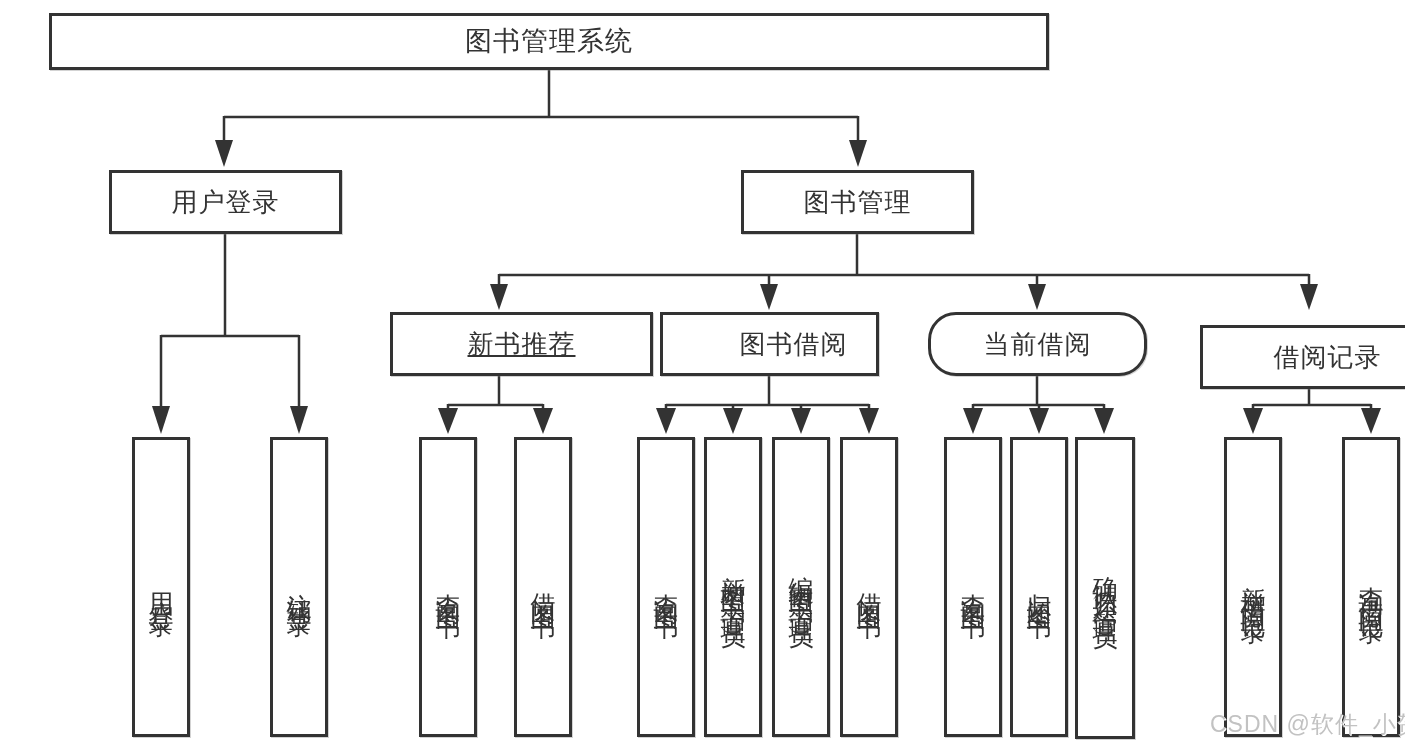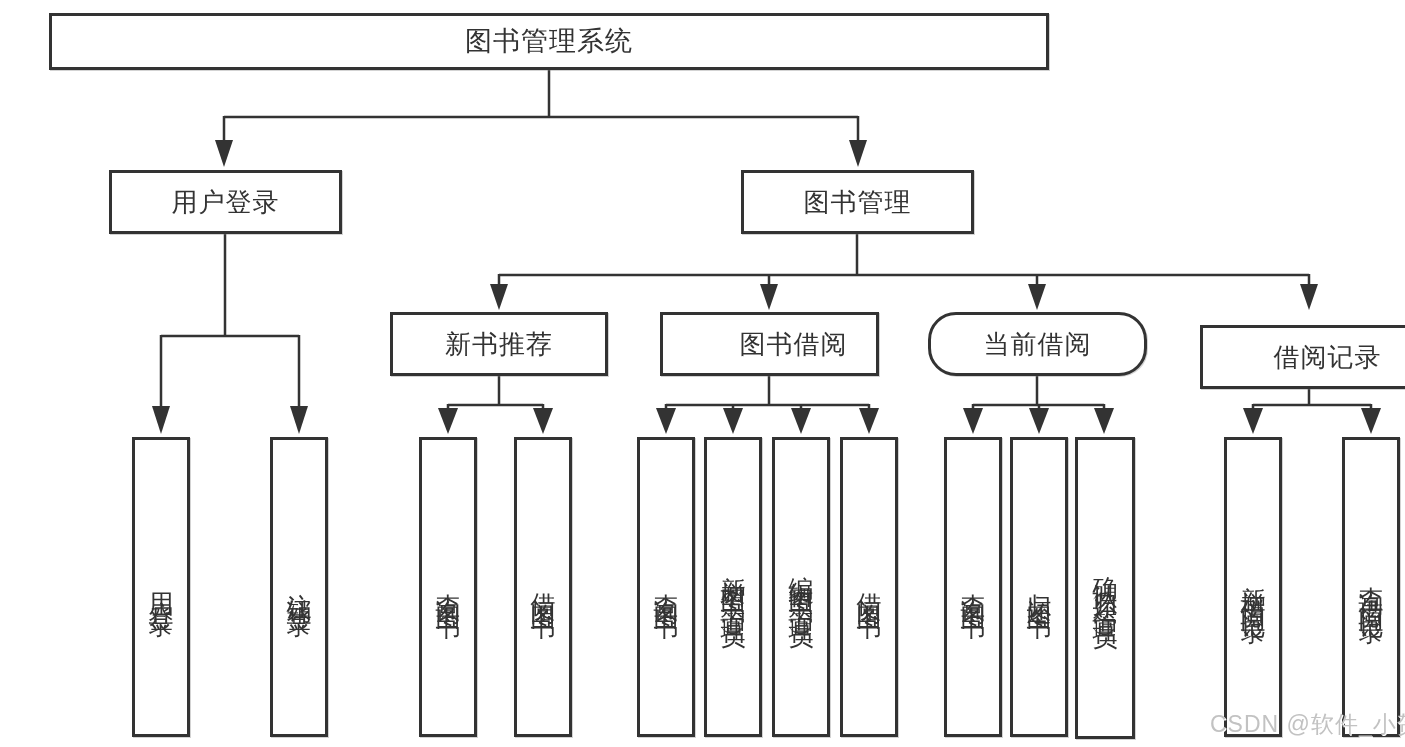--- a/index.html
+++ b/index.html
@@ -102,21 +102,21 @@
     <polygon fill="#333333" points="1067,408 1087,408 1077,434"></polygon>
     <polygon fill="#333333" points="1216,408 1236,408 1226,434"></polygon>
     <polygon fill="#333333" points="1334,408 1354,408 1344,434"></polygon>
   </svg>
 
   <div class="box h-box root-box" style="left:22px; top:13px; width:1000px; height:57px;">图书管理系统</div>
 
   <div class="box h-box" style="left:82px; top:170px; width:233px; height:64px;">用户登录</div>
   <div class="box h-box" style="left:714px; top:170px; width:233px; height:64px;">图书管理</div>
 
-  <div class="box h-box" style="left:363px; top:312px; width:218px; height:64px;">新书推荐</div>
+  <div class="box h-box" style="left:363px; top:312px; width:263px; height:64px;text-decoration:underline;">新书推荐</div>
   <div class="box h-box" style="left:633px; top:312px; width:219px; height:64px;padding-left:48px;">图书借阅</div>
   <div class="box h-box" style="left:901px; top:312px; width:219px; height:64px;border-radius:28px;">当前借阅</div>
   <div class="box h-box" style="left:1173px; top:325px; width:255px; height:64px;">借阅记录</div>
 
   <div class="box v-box" style="left:105px; top:437px; width:58px; height:300px;">
     <span class="vtext">用户登录</span>
   </div>
   <div class="box v-box" style="left:243px; top:437px; width:58px; height:300px;">
     <span class="vtext">注销登录</span>
   </div>

